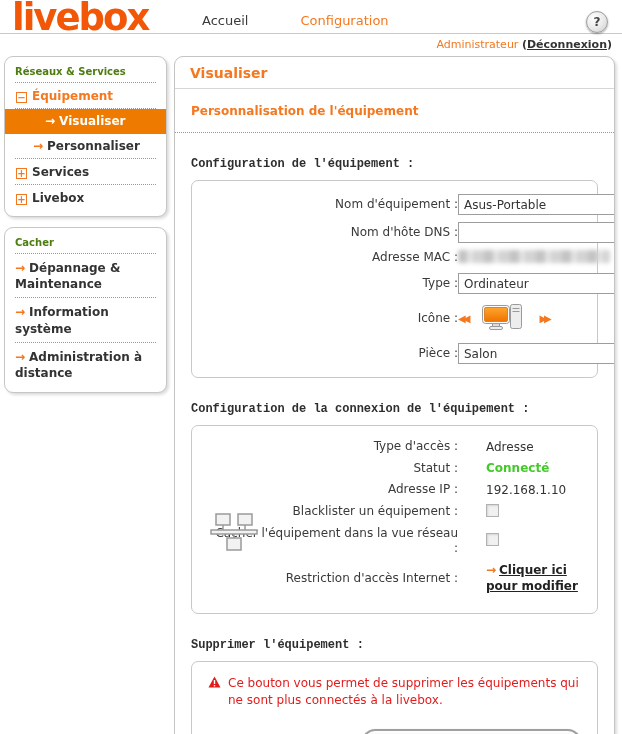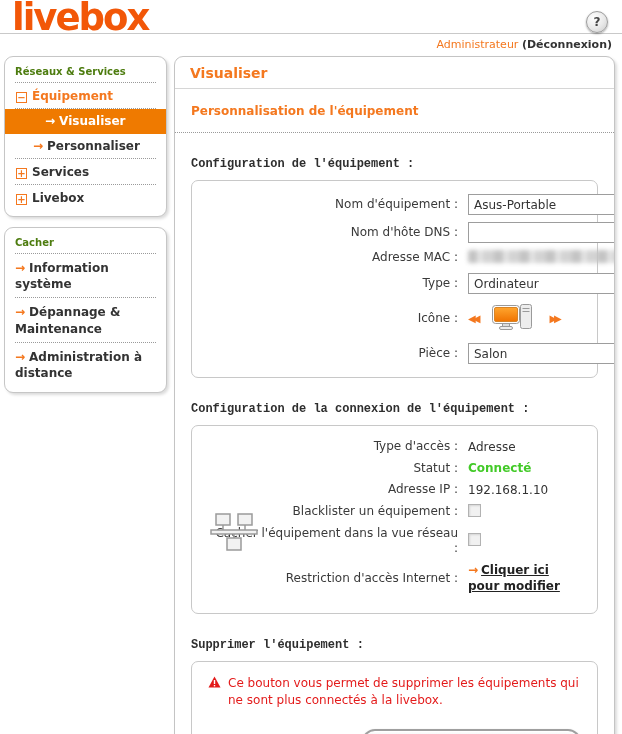--- a/index.html
+++ b/index.html
@@ -31,21 +31,21 @@
   .help-btn {
     position:absolute; right:14px; top:11px; width:22px; height:22px;
     border:1px solid #9c9c9c; border-radius:50%;
     background:radial-gradient(circle at 35% 30%, #ffffff 0%, #e8e8e8 55%, #c9c9c9 100%);
     box-shadow:0 1px 2px rgba(0,0,0,.35);
     text-align:center; line-height:21px; font-weight:bold; color:#444; cursor:pointer;
   }
   .admin-row { text-align:right; padding:4px 10px 2px; font-size:11px; }
   .admin-row .role { color:#f4781f; }
   .admin-row .paren { color:#333; font-weight:bold; }
-  .admin-row a.logout { color:#333; font-weight:bold; cursor:pointer; }
+  .admin-row a.logout { color:#333; font-weight:bold; text-decoration:underline; cursor:pointer; }
 
   
   .content { display:flex; align-items:flex-start; gap:7px; padding:3px 7px 0 4px; }
   .sidebar { width:163px; flex:0 0 163px; }
   .panel {
     border:1px solid #c6c6c6; border-radius:9px; background:#fff;
     box-shadow:2px 2px 3px rgba(0,0,0,.14);
     padding:7px 10px 6px; margin-bottom:10px;
   }
   .panel-title { font-size:10px; font-weight:bold; color:#4d7c0f; padding:2px 0 5px; border-bottom:1px dotted #9a9a9a; }
@@ -74,38 +74,38 @@
     box-shadow:2px 2px 3px rgba(0,0,0,.14);
     min-height:668px; display:flex; flex-direction:column; overflow:hidden;
   }
   .page-title { padding:8px 15px 7px; border-bottom:1px solid #d6d6d6; color:#f4781f; font-size:14px; font-weight:bold; }
   .main-body { flex:1; display:flex; flex-direction:column; padding:13px 16px 6px; }
   .subtitle { color:#f4781f; font-weight:bold; margin:2px 0 14px; }
   .dotted-sep { border-top:1px dotted #9a9a9a; margin:0 -16px; }
   .section-heading { font-weight:bold; color:#2e2e2e; margin:24px 0 9px;font-family:Liberation Mono, monospace; }
   .gbox { border:1px solid #c8c8c8; border-radius:7px; padding:13px 16px; background:#fff; }
 
-  .frow { display:grid; grid-template-columns:250px 1fr; column-gap:10px; align-items:center; margin-bottom:7px; }
+  .frow { display:grid; grid-template-columns:250px 1fr; align-items:center; margin-bottom:7px; }
   .frow:last-child { margin-bottom:0; }
   .flabel { text-align:right; color:#3a3a3a; line-height:1.3; }
   .text-input { width:187px; height:21px; border:1px solid #9d9d9d; font:12px "DejaVu Sans",sans-serif; padding:2px 5px; color:#333; }
   .mac-blur {
     display:inline-block; width:152px; height:13px; border-radius:2px;
     background:repeating-linear-gradient(90deg,#b9b9b9 0 9px,#dedede 9px 15px,#cccccc 15px 26px);
     filter:blur(2px); opacity:.85;
   }
   .select {
     width:194px; height:21px; border:1px solid #9d9d9d; background:#fff;
     display:flex; align-items:center; justify-content:space-between;
     padding:0 5px; cursor:pointer; color:#333;
   }
   .icon-row-ctrl { display:flex; align-items:center; gap:14px; padding:2px 0; }
   .dbl-arrow { color:#f4781f; font-size:10px; letter-spacing:-3px; cursor:pointer; font-weight:bold; }
 
-  .vrow { display:grid; grid-template-columns:250px 1fr; column-gap:10px; align-items:center; margin-bottom:6px; }
+  .vrow { display:grid; grid-template-columns:250px 1fr; column-gap:28px; align-items:center; margin-bottom:6px; }
   .vvalue { color:#333; }
   .status-ok { color:#43ca28; font-weight:bold; }
   .checkbox {
     appearance:none; -webkit-appearance:none; width:13px; height:13px;
     border:1px solid #b2b2b2; background:#f1f1f1; box-shadow:inset 1px 1px 2px rgba(0,0,0,.12);
     cursor:pointer; display:inline-block;
   }
   .conn-box { position:relative; }
   .net-icon { position:absolute; left:16px; top:86px; }
   .link-cell { line-height:1.3; }
@@ -124,20 +124,24 @@
   }
   .pill.gray { border:2px solid #9f9f9f; color:#8d8d8d; }
 </style>
 </head>
 <body>
 
 <div class="page">
 
   <div class="header">
     <div class="logo">livebox</div>
+    <div class="tabs">
+      <div class="tab inactive">Accueil</div>
+      <div class="tab active">Configuration</div>
+    </div>
     <div class="help-btn">?</div>
   </div>
 
   <div class="admin-row">
     <span class="role">Administrateur</span>
     <span class="paren">(</span><a class="logout">Déconnexion</a><span class="paren">)</span>
   </div>
 
   <div class="content">
 
@@ -157,24 +161,24 @@
           <span class="tree-box">+</span><span>Services</span>
         </div>
         <div class="menu-item">
           <span class="tree-box">+</span><span>Livebox</span>
         </div>
       </div>
 
       <div class="panel">
         <div class="panel-title">Cacher</div>
         <div class="tool-item">
+          <span class="arrow">→</span><span>Dépannage &amp; Maintenance</span>
+        </div>
+        <div class="tool-item">
           <span class="arrow">→</span><span>Information système</span>
-        </div>
-        <div class="tool-item">
-          <span class="arrow">→</span><span>Dépannage &amp; Maintenance</span>
         </div>
         <div class="tool-item">
           <span class="arrow">→</span><span>Administration à distance</span>
         </div>
       </div>
     </div>
 
     <div class="main">
       <div class="page-title">Visualiser</div>
 

